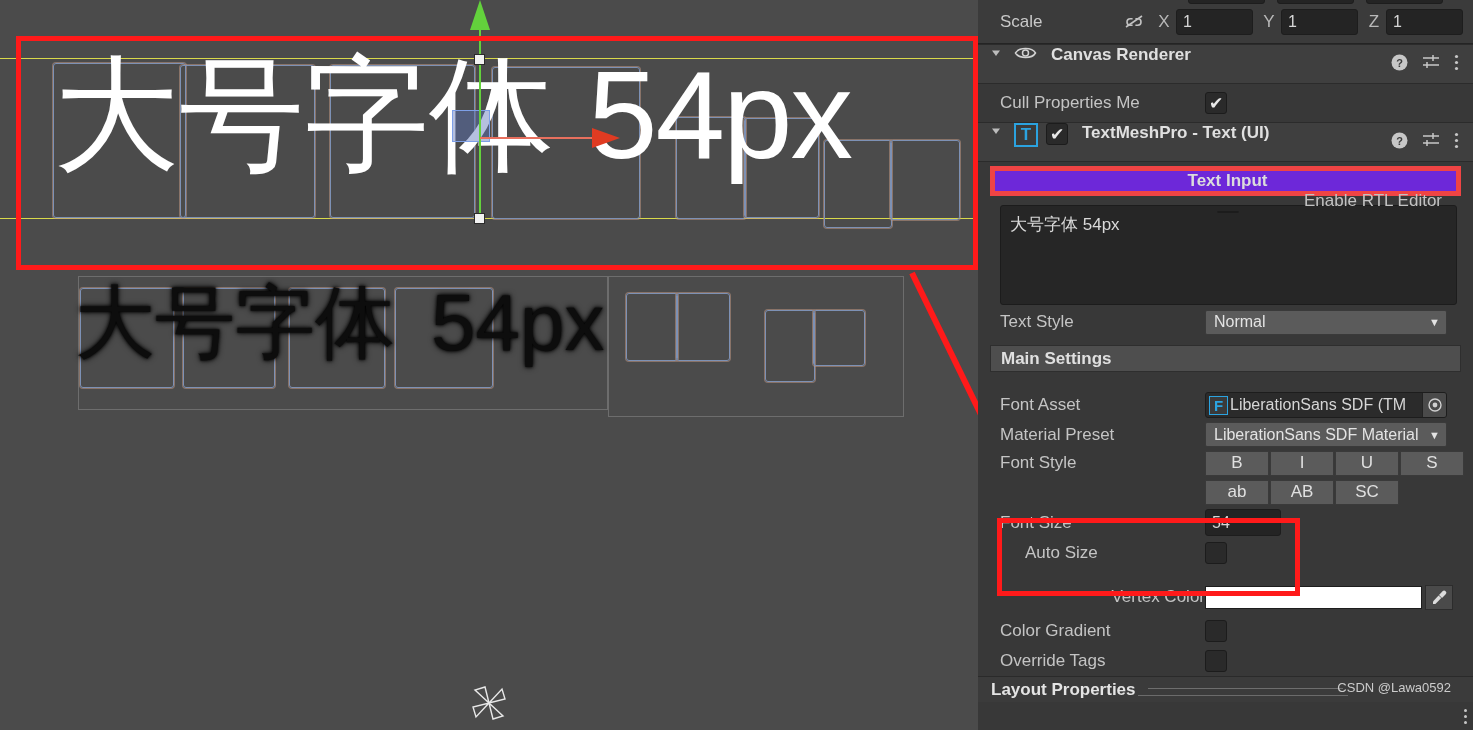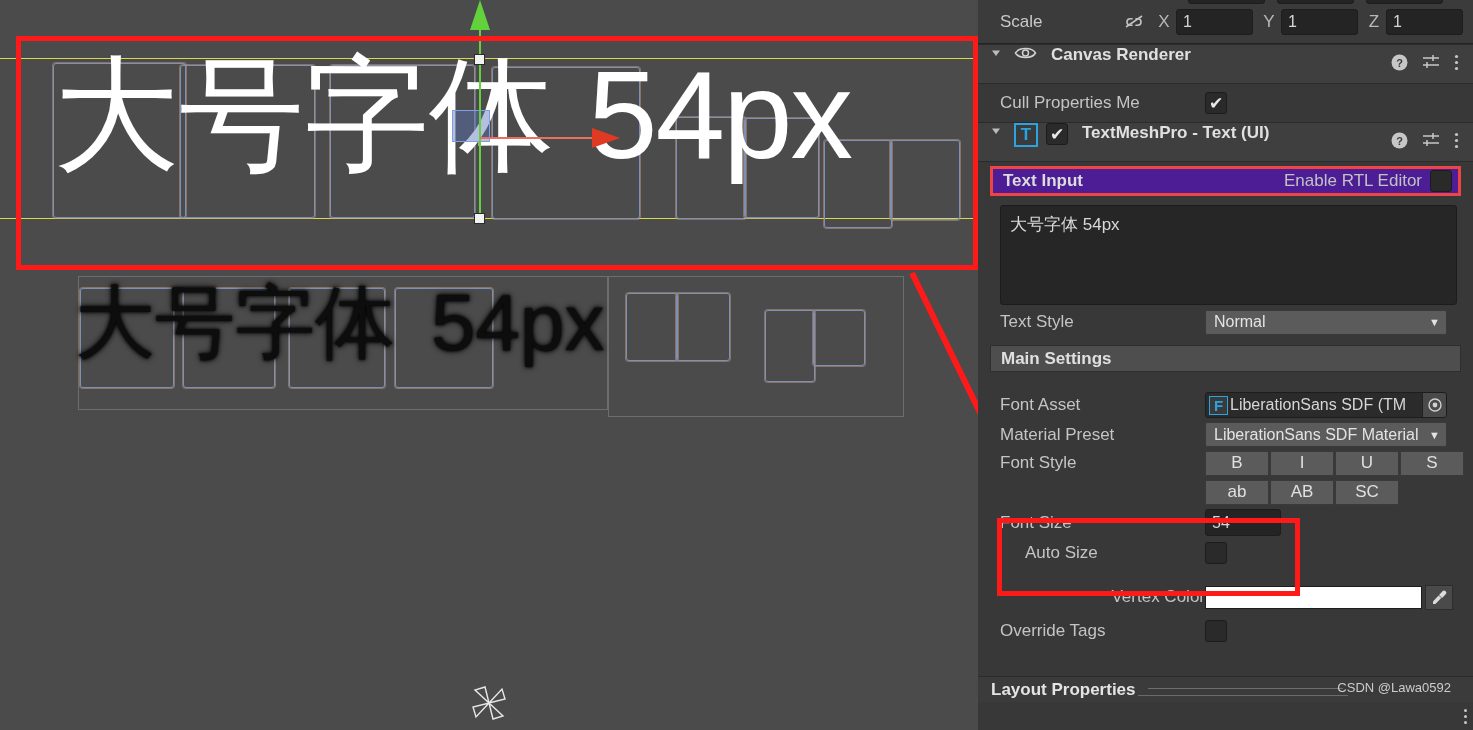--- a/index.html
+++ b/index.html
@@ -166,23 +166,24 @@
   .checkbox {
     width: 22px; height: 22px; background: #2a2a2a;
     border: 1px solid #1c1c1c; border-radius: 3px;
     display: flex; align-items: center; justify-content: center;
     color: #e8e8e8; font-size: 17px; line-height: 1;
   }
 
   
   #text-input-panel { margin: 4px 12px 0 12px; }
   #text-input-header {
-    height: 30px; background: #4c1d95;
+    height: 30px; background: #6d28d9;
     display: flex; align-items: center; padding: 0 6px 0 10px;
-    border: 3px solid #ef4444;
+    border: 5px solid #ef4444;
+    flex-direction: column;
   }
   #text-input-header .ti-title { font-weight: bold; font-size: 17px; color: #dcdcdc; }
   #text-input-header .rtl-label { margin-left: auto; font-size: 17px; color: #c2c2c2; margin-right: 8px; }
   #text-area {
     margin: 9px 4px 0 10px; height: 100px;
     background: #262626; border: 1px solid #1c1c1c; border-radius: 3px;
     color: #d9d9d9; font-size: 17px; padding: 7px 9px;
   }
 
   
@@ -513,20 +514,24 @@
       <div class="prop-label w205">Vertex Color</div>
       <div class="color-swatch"></div>
       <div class="eyedropper">
         <svg width="17" height="17" viewBox="0 0 17 17">
           <path d="M11.5 2.2 a2.2 2.2 0 0 1 3.2 3.1 L11 9 L8 6 Z" fill="#dcdcdc"></path>
           <path d="M7.6 6.4 L10.3 9.1 L4.4 15 L2 15 L2 12.6 Z" fill="#dcdcdc"></path>
         </svg>
       </div>
     </div>
 
+    <div class="prop-row" style="height:30px;">
+      <div class="prop-label w205">Color Gradient</div>
+      <div class="checkbox"></div>
+    </div>
 
     <div class="prop-row" style="height:30px;">
       <div class="prop-label w205">Override Tags</div>
       <div class="checkbox"></div>
     </div>
 
   </div>
 
   <div id="insp-red-box"></div>
 

